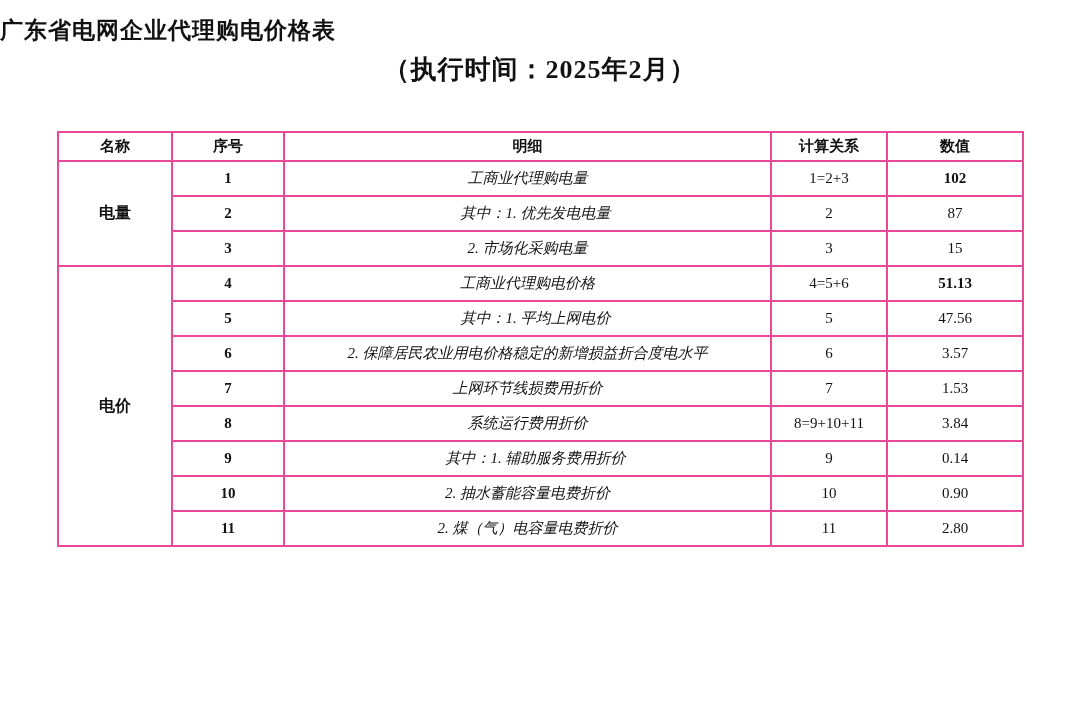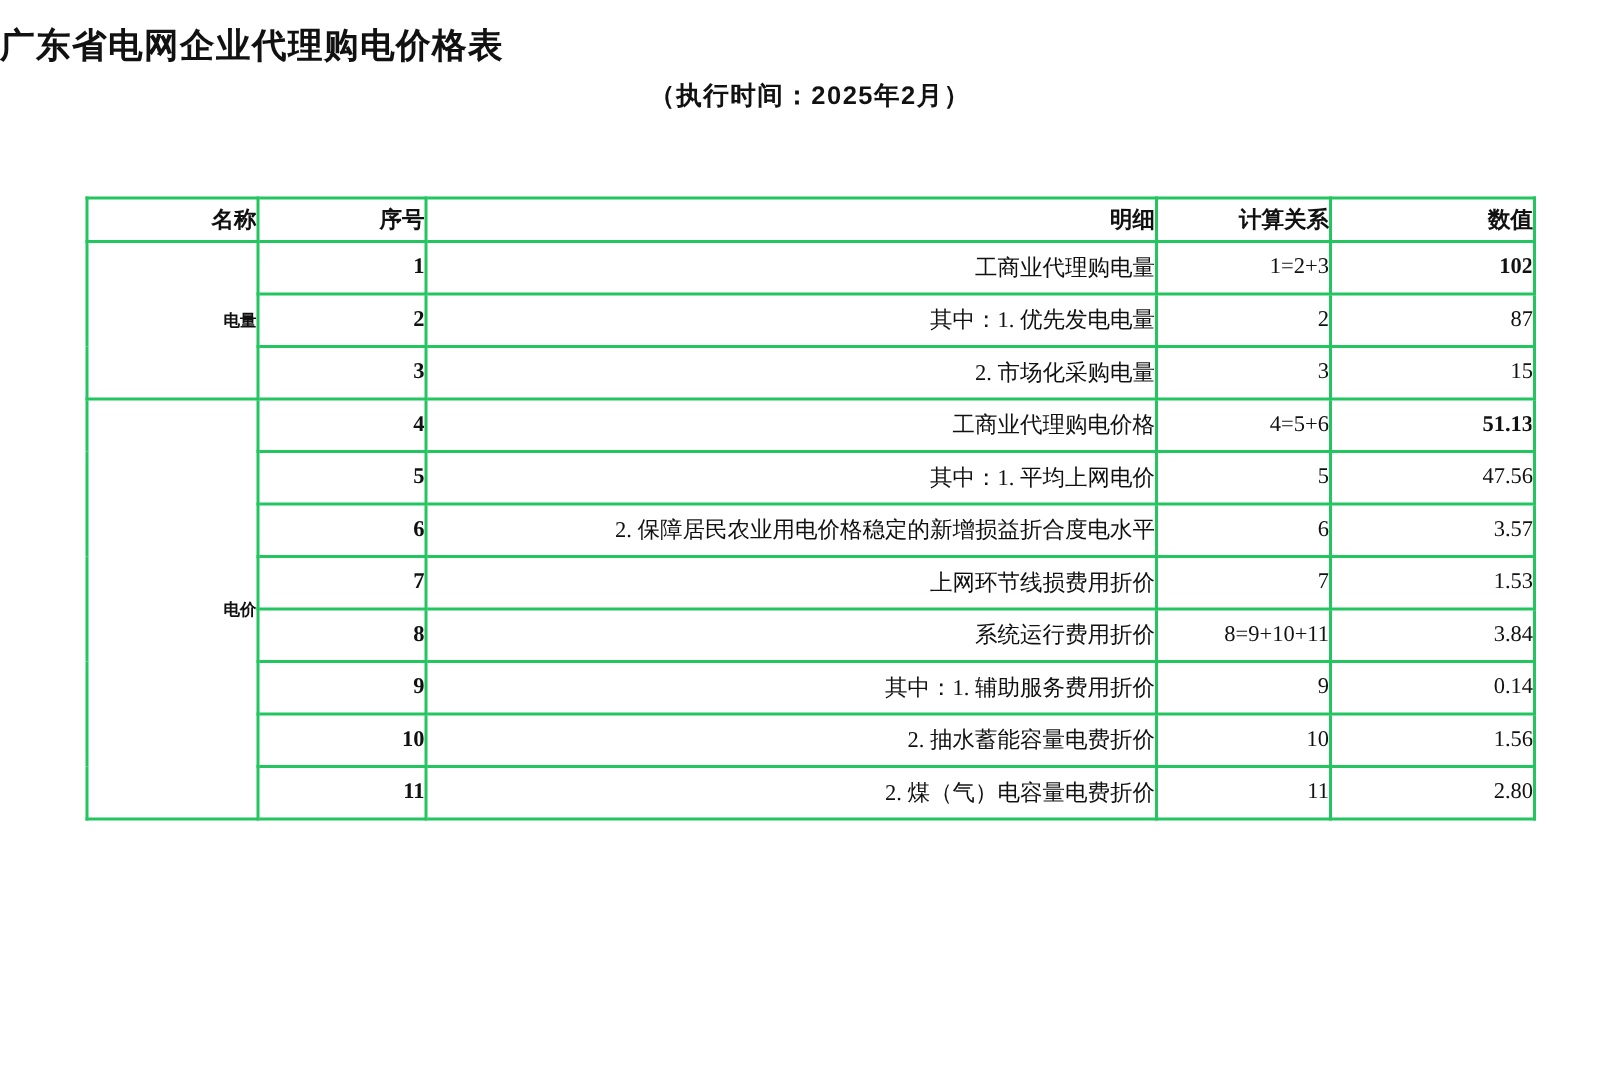--- a/index.html
+++ b/index.html
@@ -25,23 +25,23 @@
     font-weight: bold;
     font-size: 23px;
     letter-spacing: 1px;
   }
   .doc-subtitle {
     position: absolute;
     top: 52px;
     left: 0;
     width: 100%;
     text-align: center;
-    font-family: Liberation Sans, sans-serif;
+    font-family: Liberation Serif, serif;
     font-weight: bold;
-    font-size: 17px;
+    font-size: 26px;
     letter-spacing: 1px;
   }
   .unit-note {
     position: absolute;
     top: 94px;
     right: 58px;
     font-family: "Liberation Serif", "DejaVu Serif", serif;
     font-size: 15px;
   }
   table.price-table {
@@ -54,43 +54,44 @@
     font-family: "Liberation Serif", "DejaVu Serif", serif;
     font-size: 15px;
     color: #111111;
   }
   .price-table col.col-name     { width: 114px; }
   .price-table col.col-no       { width: 112px; }
   .price-table col.col-detail   { width: 487px; }
   .price-table col.col-relation { width: 116px; }
   .price-table col.col-value    { width: 136px; }
   .price-table th, .price-table td {
-    border: 2px solid #22c55e;
-    text-align: right;
+    border: 2px solid #ec4899;
+    text-align: center;
     vertical-align: middle;
     padding: 0;
     overflow: hidden;
     white-space: nowrap;
   }
   .price-table thead th {
     height: 27px;
     font-family: "Liberation Sans", "DejaVu Sans", sans-serif;
     font-weight: bold;
     font-size: 15px;
   }
   .price-table tbody td { height: 33px; }
   .group-cell {
     font-family: "Liberation Sans", "DejaVu Sans", sans-serif;
     font-weight: bold;
-    font-size: 11px;
+    font-size: 16px;
   }
   .c-serial { font-weight: bold; }
   .c-detail {
     text-align: left;
     padding-left: 5px;
+    font-style: italic;
   }
   .c-detail.indent-1 { padding-left: 16px; }
   .c-detail.indent-2 { }
   .c-value.bold { font-weight: bold; border-radius: 15px; }
 </style>
 </head>
 <body>
 
 <div class="page">
 
@@ -168,21 +169,21 @@
       <tr>
         <td class="c-serial">9</td>
         <td class="c-detail indent-1">其中：1. 辅助服务费用折价</td>
         <td class="c-relation">9</td>
         <td class="c-value">0.14</td>
       </tr>
       <tr>
         <td class="c-serial">10</td>
         <td class="c-detail indent-2">2. 抽水蓄能容量电费折价</td>
         <td class="c-relation">10</td>
-        <td class="c-value">1.56</td>
+        <td class="c-value">0.90</td>
       </tr>
       <tr>
         <td class="c-serial">11</td>
         <td class="c-detail indent-2">2. 煤（气）电容量电费折价</td>
         <td class="c-relation">11</td>
         <td class="c-value">2.80</td>
       </tr>
     </tbody>
   </table>
 

